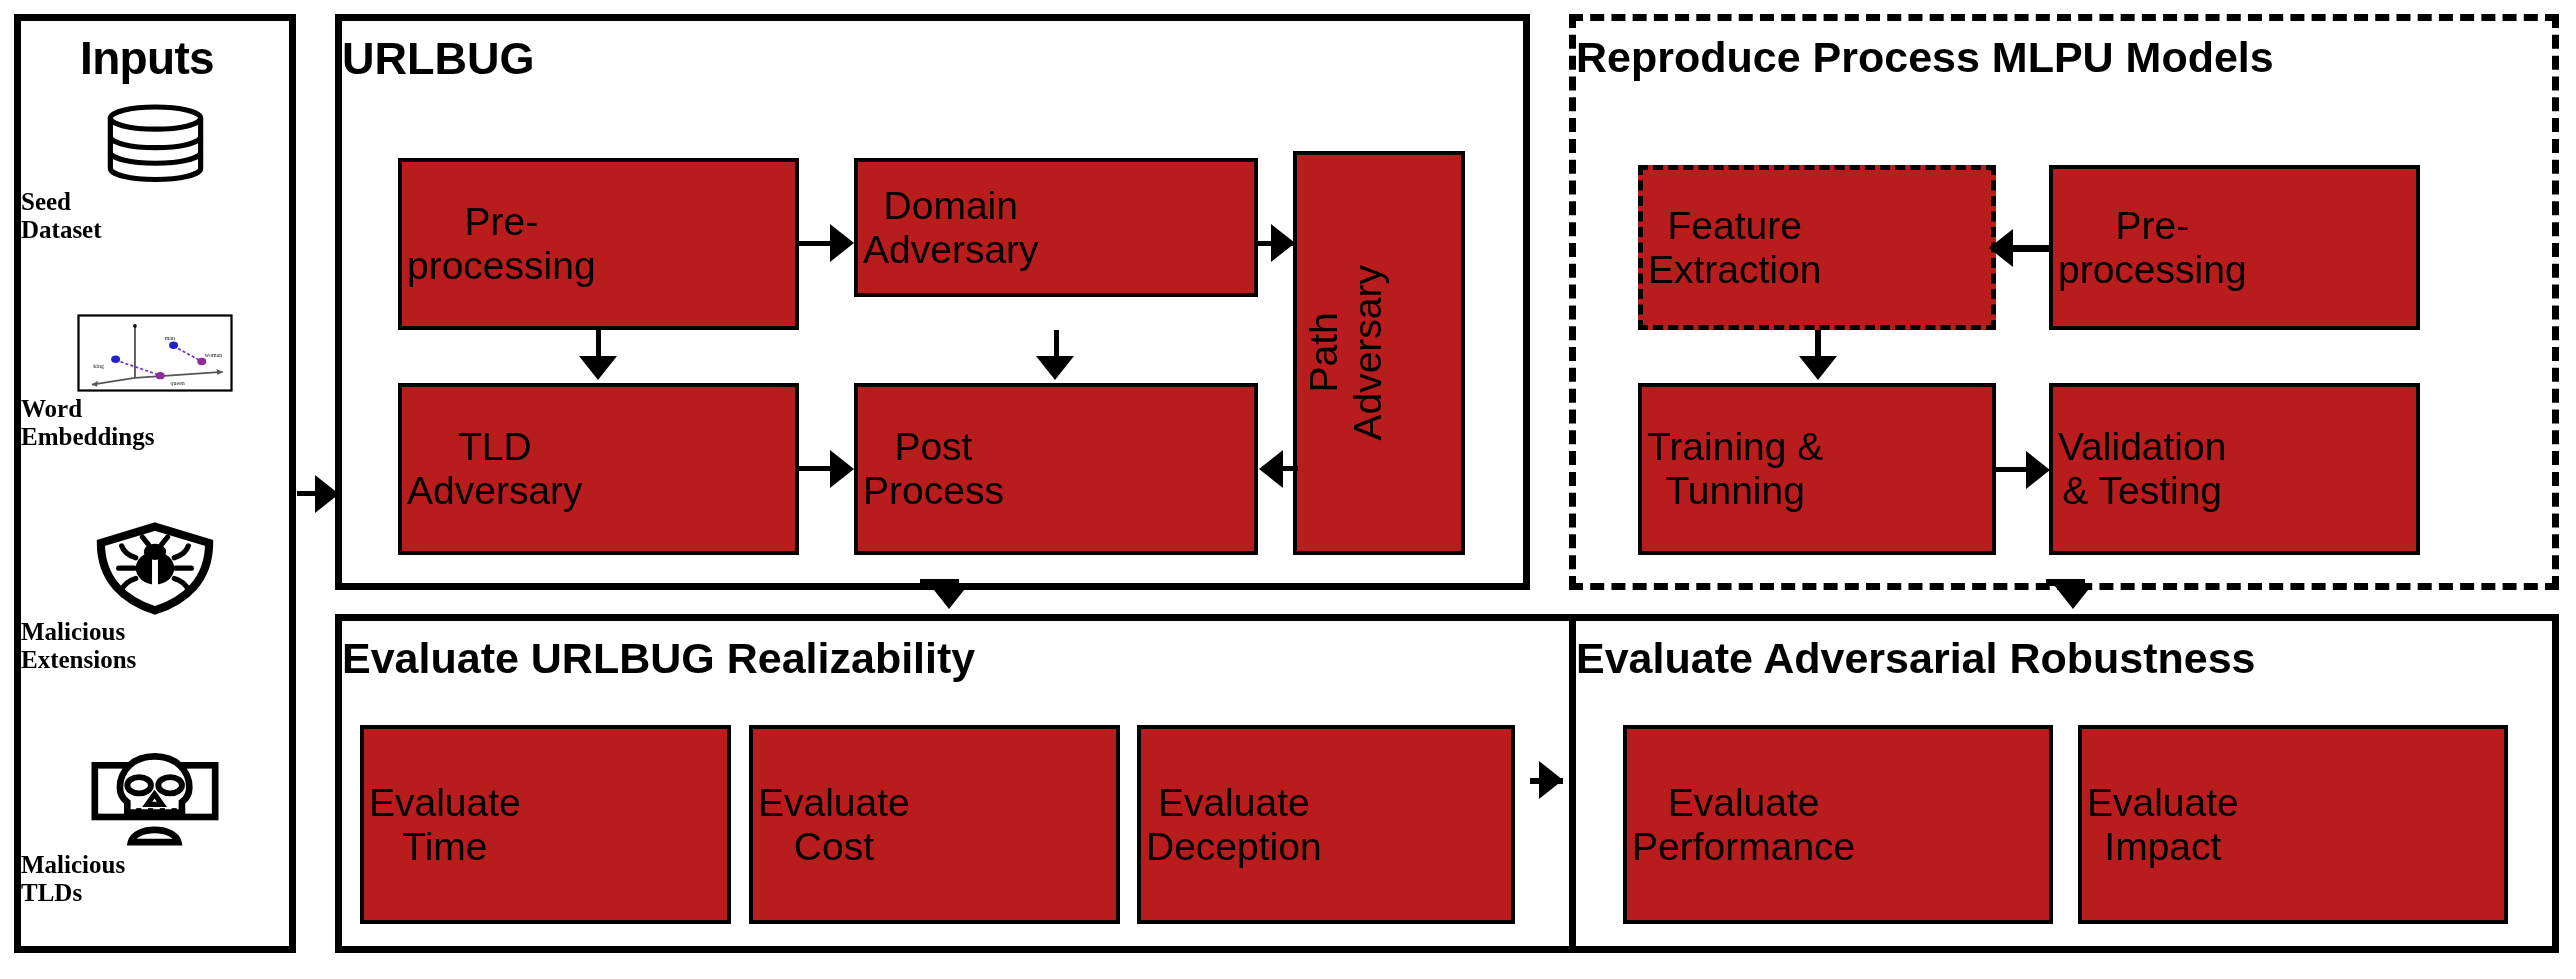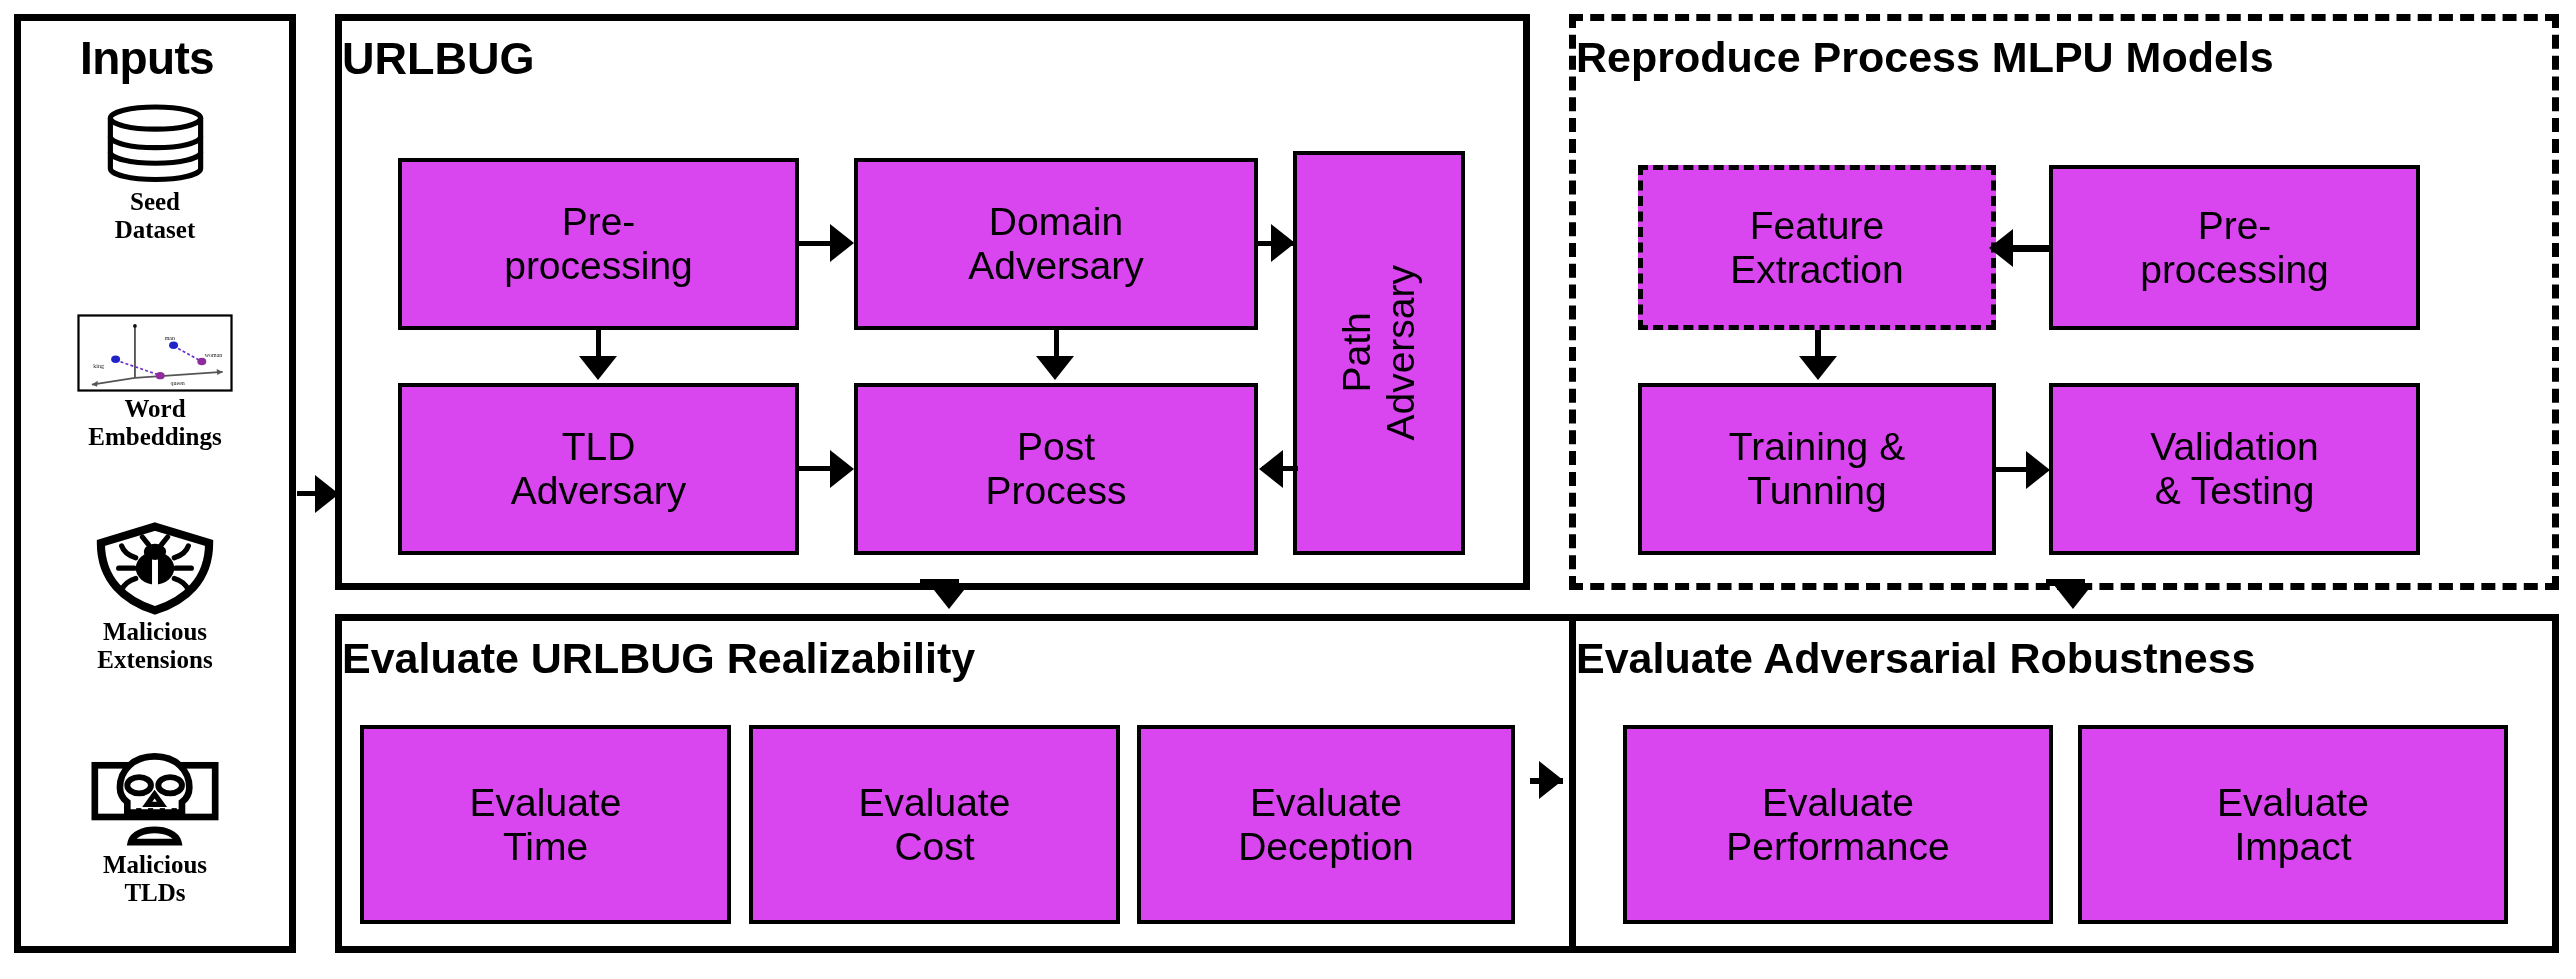--- a/index.html
+++ b/index.html
@@ -23,30 +23,30 @@
     box-sizing:border-box;
     background:#ffffff;
     border:7.4px solid #000;
   }
   .panel.dashed{
     border:7.4px dashed #000;
   }
   .node{
     position:absolute;
     box-sizing:border-box;
-    background:#d946ef;
+    background:#b91c1c;
     border:4.5px solid #000;
     display:flex;
     align-items:center;
-    justify-content:center;
+    justify-content:flex-start;
     text-align:center;
     line-height:1.12;
     font-weight:400;
     font-size:39px;
-    padding:3px 16px;
+    padding:3px 5px;
   }
   .node.dashed{ border:5.2px dashed #000; }
 
   .panel-title{
     position:absolute;
     left:0;right:0;
     font-weight:bold;
     white-space:nowrap;
   }
 
@@ -68,21 +68,20 @@
     position:absolute;
     left:0; right:16px;
     text-align:center;
     font-weight:bold;
     font-size:46px;
     letter-spacing:-0.7px;
   }
   .input-item{
     position:absolute;
     left:0; right:0;
-    text-align:center;
   }
   .input-caption{
     font-family:"Liberation Serif", serif;
     font-weight:bold;
     font-size:25px;
     line-height:1.12;
     margin-top:3px;
     letter-spacing:0px;
   }
   .icon-wrap{
@@ -205,21 +204,21 @@
   <div class="arrow-head ah-right" style="left:315px; top:475px;"></div>
 
   <div class="panel" style="left:335px; top:14px; width:1195px; height:576px;">
 
     <div class="panel-title" style="top:12px; font-size:45px;">URLBUG</div>
 
     <div class="node" style="left:56px; top:137px; width:401px; height:172px;">
       <span>Pre-<br>processing</span>
     </div>
 
-    <div class="node" style="left:512px; top:137px; width:404px; height:172px;">
+    <div class="node" style="left:512px; top:137px; width:404px; height:139px;">
       <span>Domain<br>Adversary</span>
     </div>
 
     <div class="node" style="left:951px; top:130px; width:172px; height:404px;">
       <span class="vert-label">Path<br>Adversary</span>
     </div>
 
     <div class="node" style="left:56px; top:362px; width:401px; height:172px;">
       <span>TLD<br>Adversary</span>
     </div>

